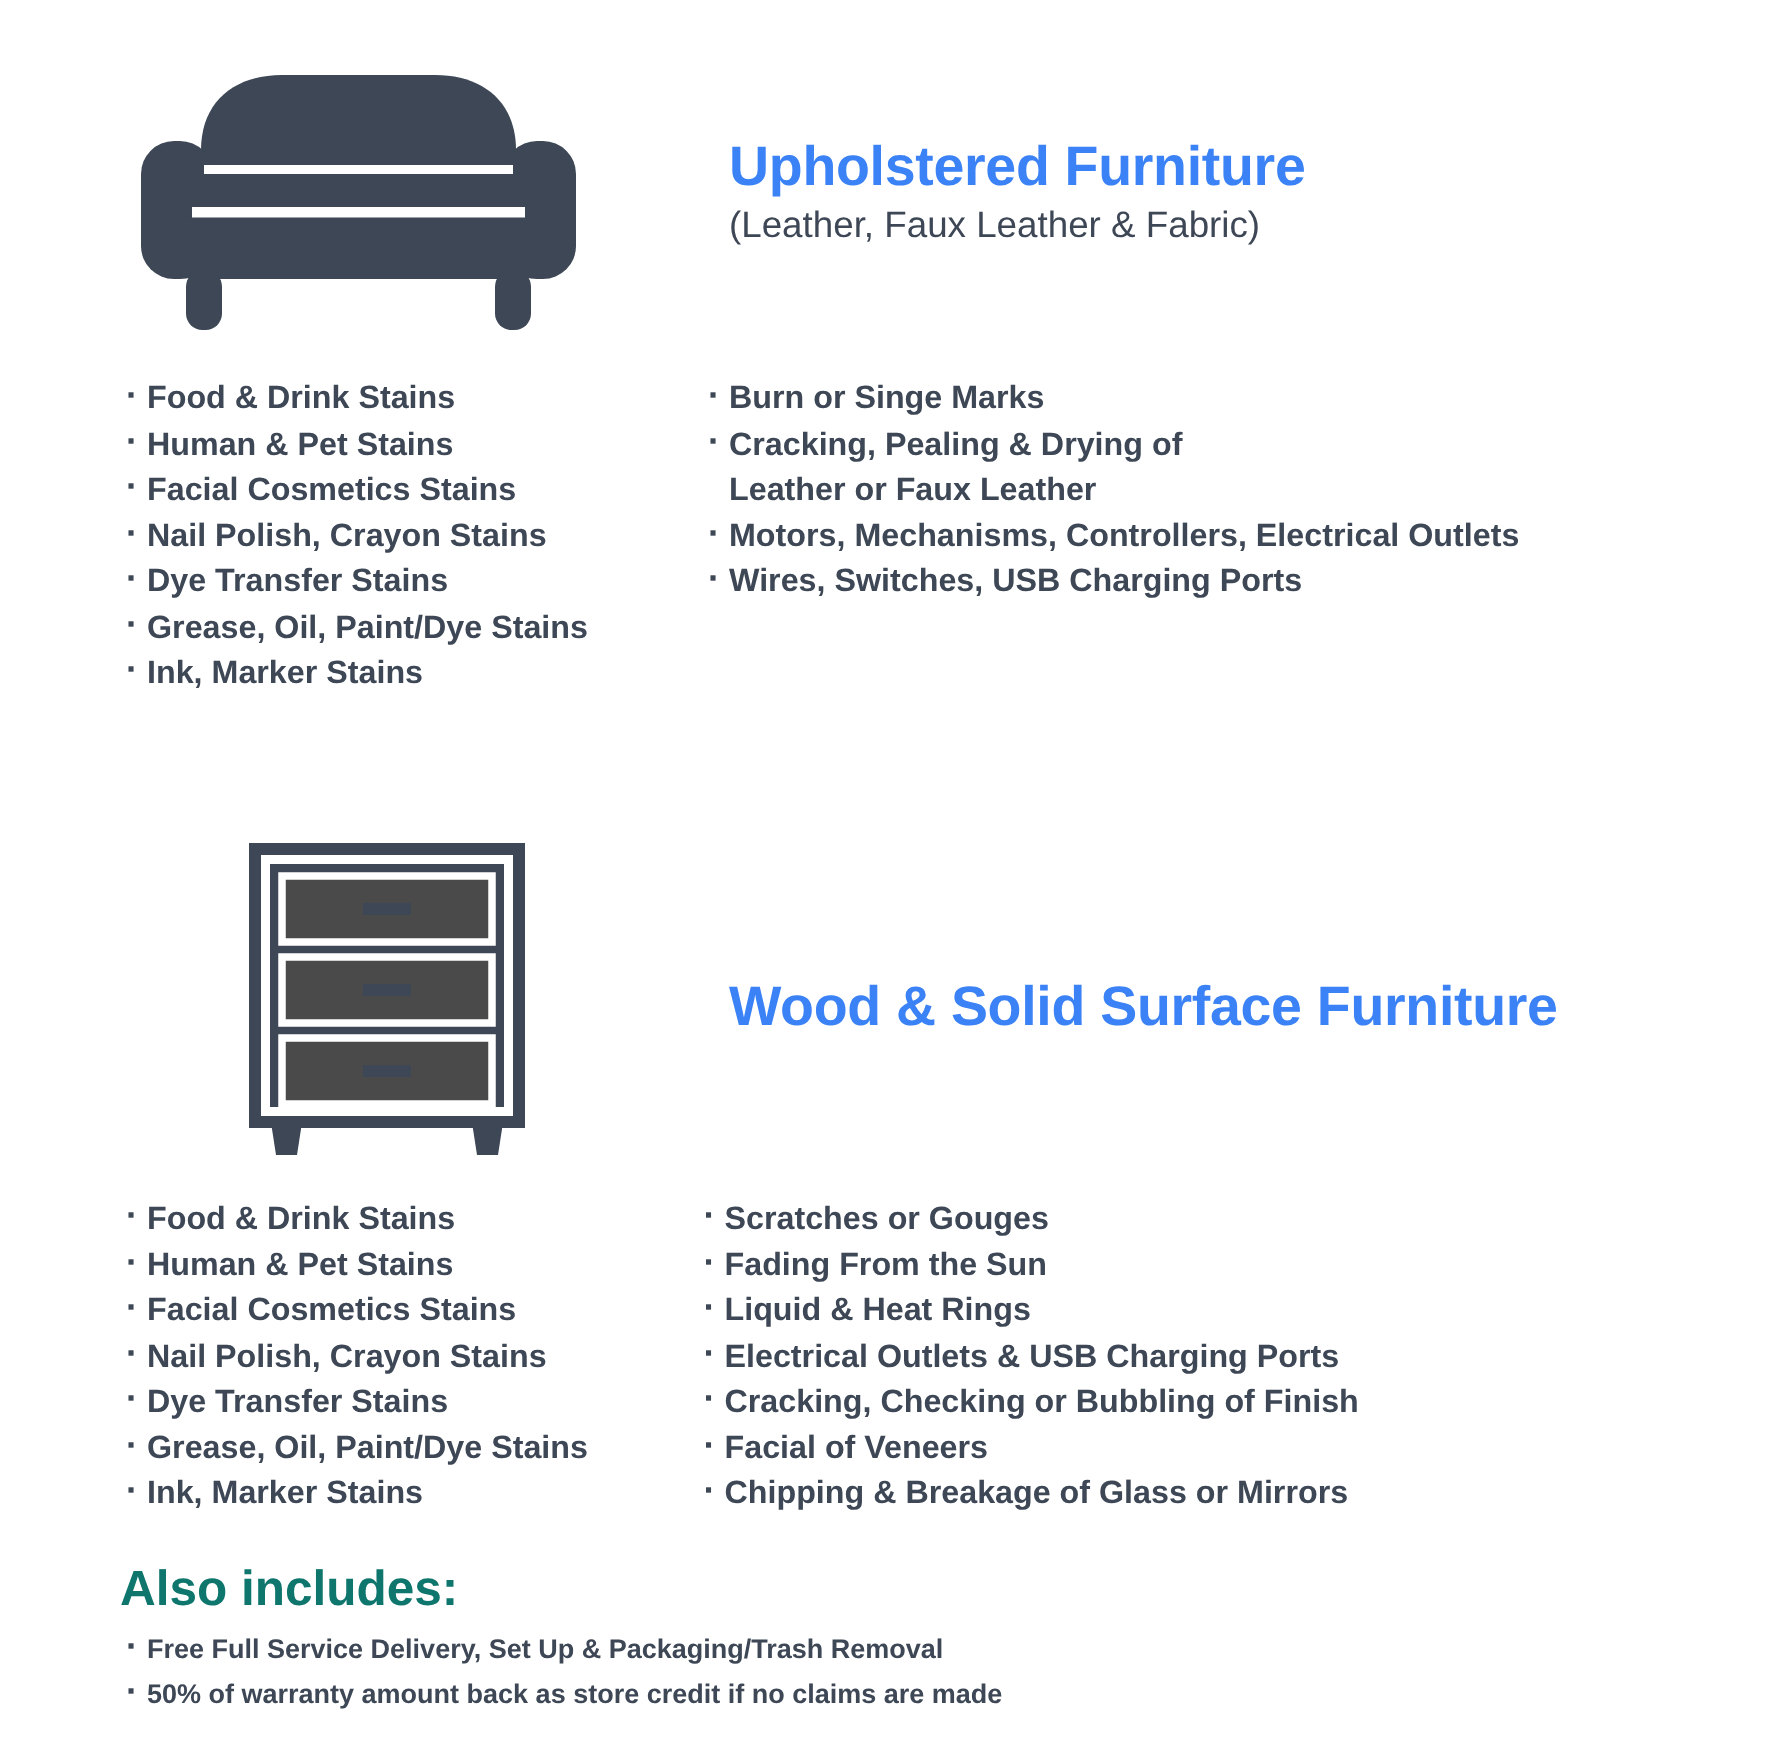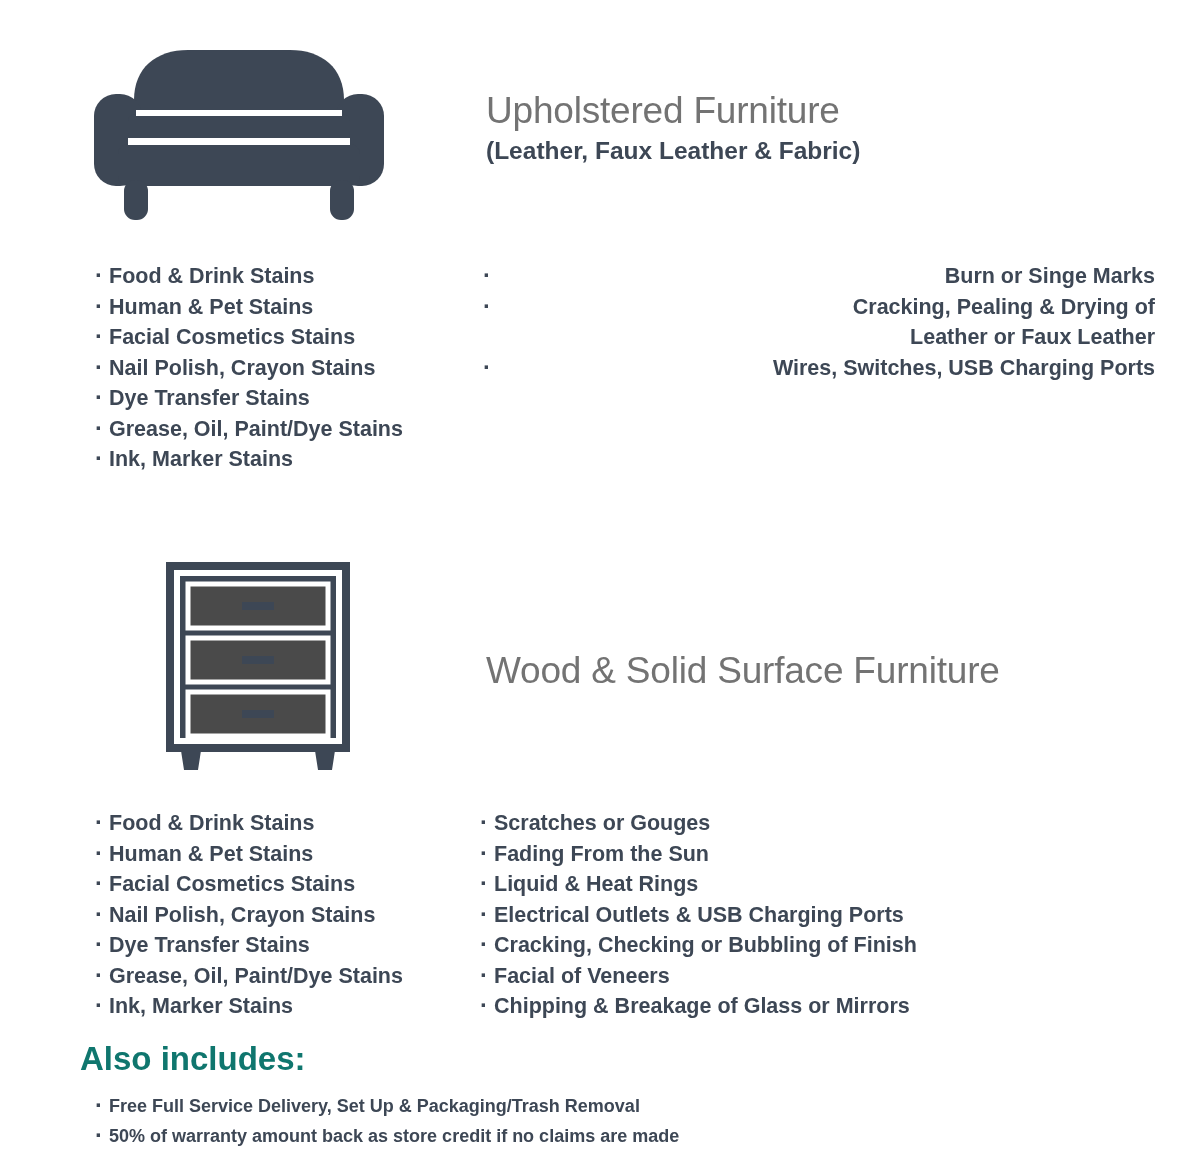--- a/index.html
+++ b/index.html
@@ -36,28 +36,28 @@
     height: 195px;
   }
   .title-block-1 {
     position: absolute;
     left: 486px;
     top: 92px;
     width: 690px;
   }
   .title-main {
     font-size: 37px;
-    font-weight: normal;
-    color: #737373;
+    font-weight: bold;
+    color: #3b82f6;
     letter-spacing: -0.2px;
     line-height: 1.05;
   }
   .title-sub {
     font-size: 24.5px;
-    font-weight: bold;
+    font-weight: normal;
     color: #3d4755;
     margin-top: 7px;
     line-height: 1.1;
   }
 
   .cols-1 {
     position: absolute;
     left: 0;
     top: 248px;
     width: 1182px;
@@ -66,26 +66,25 @@
     position: absolute;
     left: 80px;
     top: 0;
     width: 400px;
   }
   .col-right-1 {
     position: absolute;
     left: 468px;
     top: 0;
     width: 700px;
-    text-align: right;
   }
 
   ul.bullets {
     list-style: none;
-    margin: 13px;
+    margin: 2px;
     padding: 0;
   }
   ul.bullets li {
     font-size: 21.5px;
     font-weight: bold;
     color: #3d4755;
     line-height: 30.5px;
     white-space: nowrap;
     position: relative;
     padding-left: 16px;
@@ -203,20 +202,21 @@
           <li>Dye Transfer Stains</li>
           <li>Grease, Oil, Paint/Dye Stains</li>
           <li>Ink, Marker Stains</li>
         </ul>
       </div>
       <div class="col-right-1">
         <ul class="bullets">
           <li>Burn or Singe Marks</li>
           <li>Cracking, Pealing &amp; Drying of</li>
           <li class="cont">Leather or Faux Leather</li>
+          <li>Motors, Mechanisms, Controllers, Electrical Outlets</li>
           <li>Wires, Switches, USB Charging Ports</li>
         </ul>
       </div>
     </div>
   </div>
 
   <div class="section-2">
 
     <div class="icon-dresser">
       <svg viewBox="0 0 200 240" width="200" height="240" xmlns="http://www.w3.org/2000/svg">

